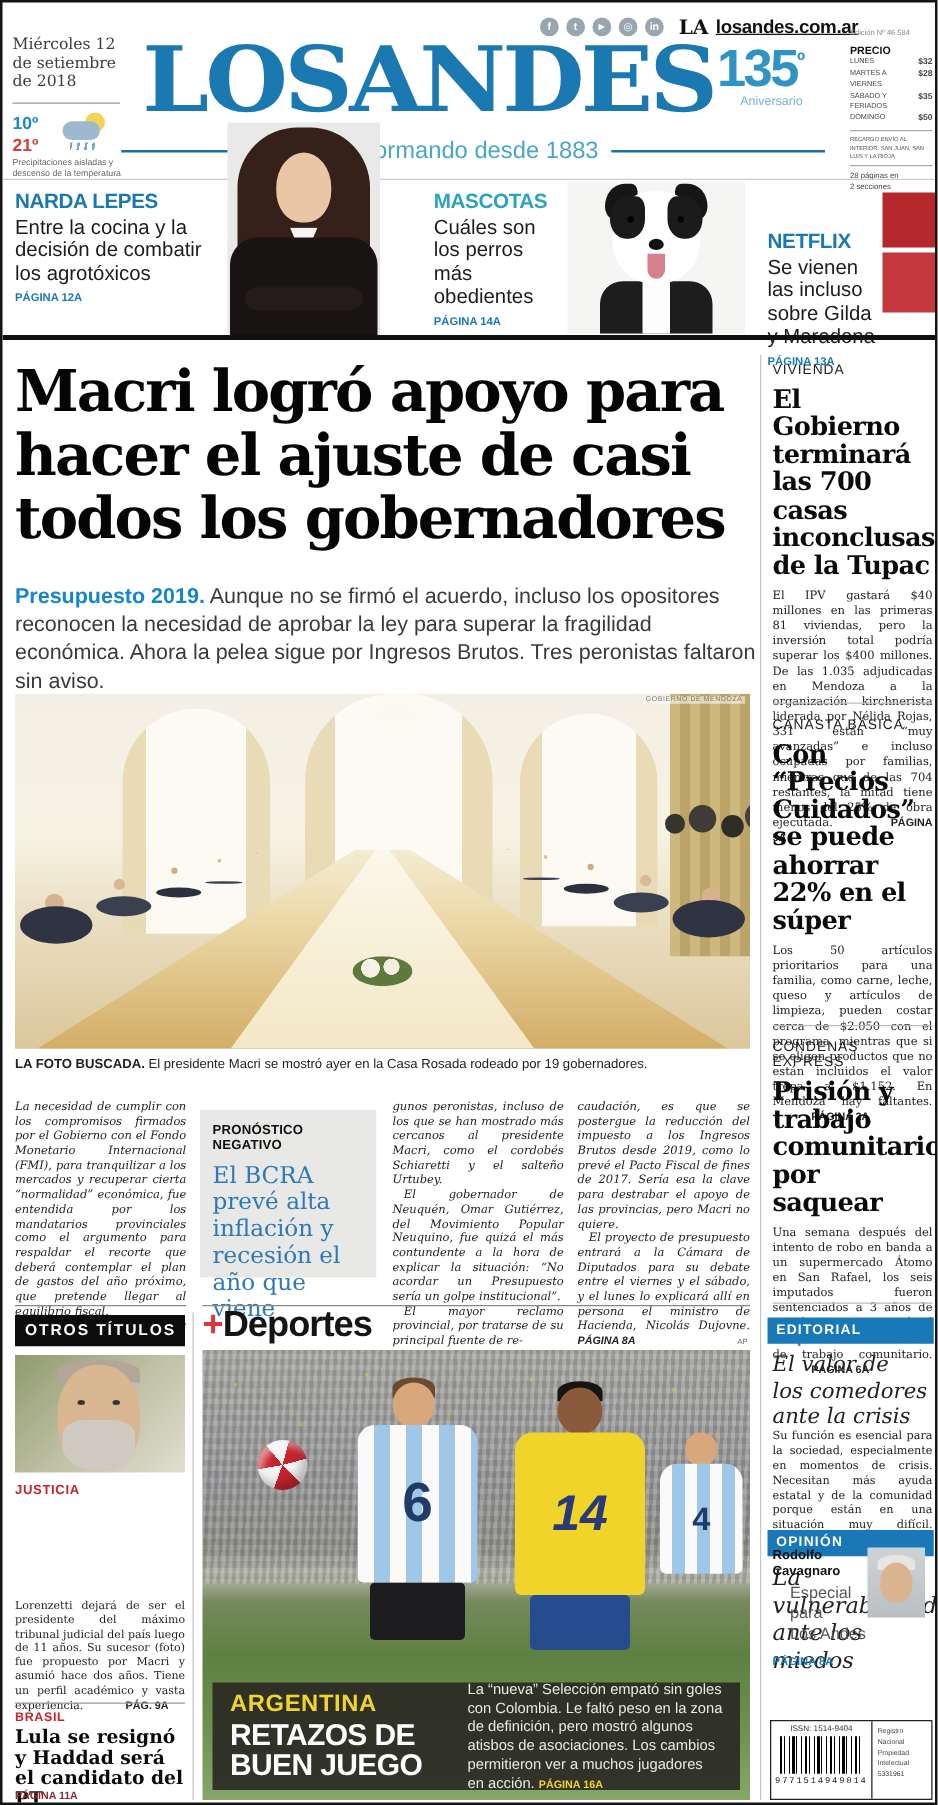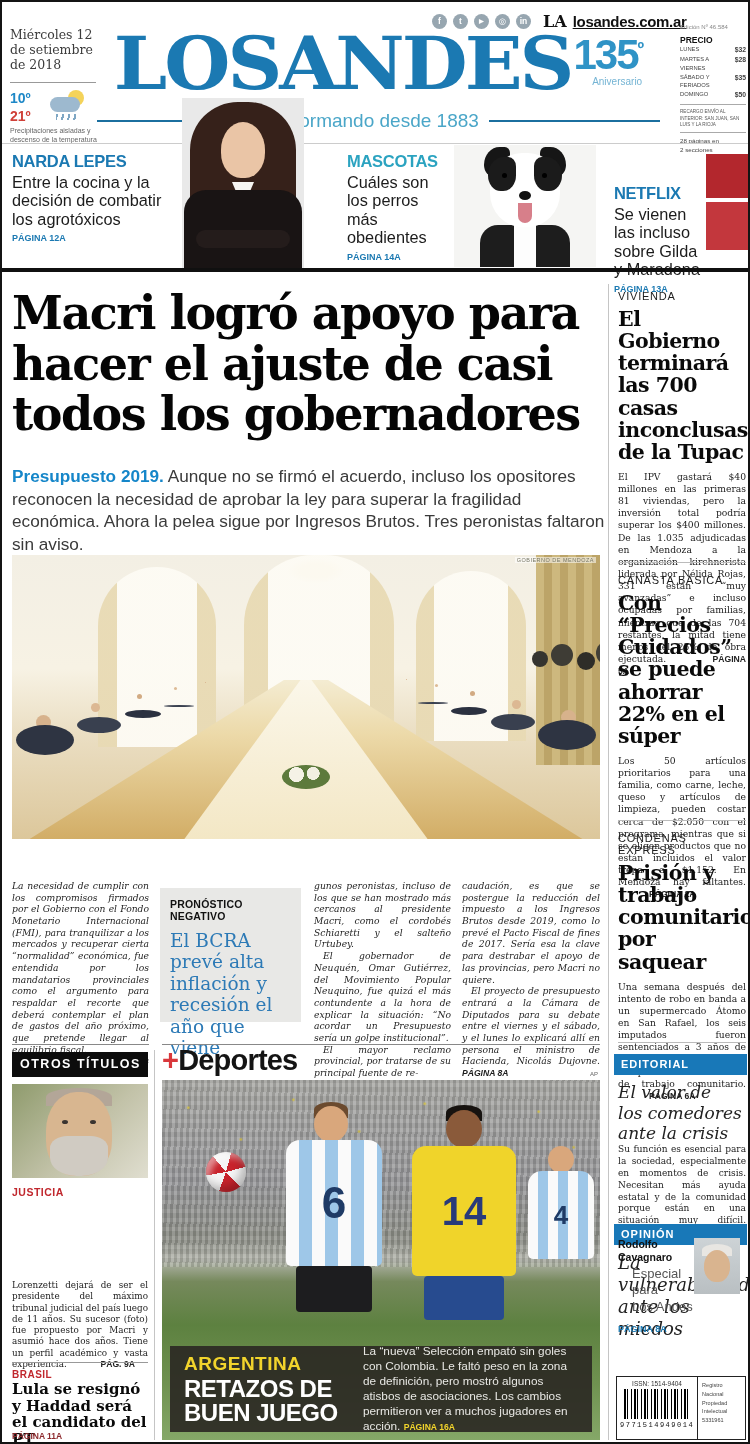--- a/index.html
+++ b/index.html
@@ -204,27 +204,27 @@
   .head{border-radius:50%;position:absolute;}
   .torso{position:absolute;border-radius:14px 14px 5px 5px;display:flex;align-items:center;justify-content:center;}
   .num{font-weight:bold;font-family:"Liberation Sans",sans-serif;}
   .p1-head{left:34px;top:0;width:34px;height:36px;background:#d9a77c;}
   .p1-hairc{left:34px;top:-4px;width:34px;height:16px;background:#6b4a2e;border-radius:50% 50% 0 0;position:absolute;}
   .p1-torso{left:6px;top:34px;width:96px;height:126px;
      background:repeating-linear-gradient(90deg,#fafafa 0 13px,#9ec7e8 13px 26px);}
   .p1-shorts{position:absolute;left:16px;top:160px;width:76px;height:46px;background:#1d1d1f;border-radius:4px;}
   .p2-head{left:36px;top:0;width:36px;height:38px;background:#8a5a3a;}
   .p2-hairc{left:36px;top:-5px;width:36px;height:16px;background:#171310;border-radius:50% 50% 0 0;position:absolute;}
-  .p2-torso{left:2px;top:36px;width:104px;height:130px;background:#f0d42a;}
+  .p2-torso{left:2px;top:36px;width:104px;height:130px;background:#f0d42a;font-style:italic;}
   .p2-shorts{position:absolute;left:14px;top:166px;width:80px;height:44px;background:#274b8f;border-radius:4px;}
   .p3-head{left:20px;top:0;width:26px;height:27px;background:#d9a77c;}
   .p3-torso{left:0;top:25px;width:66px;height:88px;
      background:repeating-linear-gradient(90deg,#fafafa 0 10px,#9ec7e8 10px 20px);}
   .dep-box{position:absolute;left:8px;right:8px;bottom:8px;height:86px;background:rgba(42,39,34,.9);
-     display:flex;align-items:center;gap:1px;padding:8px 14px;box-sizing:border-box;}
+     display:flex;align-items:center;gap:12px;padding:8px 14px;box-sizing:border-box;}
   .dep-k{font-size:19px;font-weight:bold;color:#f2d42c;letter-spacing:0.5px;}
   .dep-t{font-size:24px;font-weight:bold;color:#fff;line-height:1.0;margin-top:2px;letter-spacing:-0.5px;}
   .dep-left{width:178px;}
   .dep-text{flex:1;font-size:11.8px;color:#e8e8e4;line-height:1.28;}
   .dep-page{color:#f2d42c;font-weight:bold;font-size:8.6px;}
 </style>
 </head>
 <body>
 
 <div class="page">
@@ -410,20 +410,23 @@
     <div class="mp-photogs"></div>
     <div class="mp-table"></div>
     <div class="mp-tline"></div>
     <div class="mp-headL"></div>
     <div class="mp-headR"></div>
     <div class="mp-rowL"></div>
     <div class="mp-rowR"></div>
     <div class="mp-flowers"></div>
     <div class="mp-credit">GOBIERNO DE MENDOZA</div>
   </div>
+  <div class="abs caption">
+    <span class="cap-label">LA FOTO BUSCADA.</span><span> El presidente Macri se mostró ayer en la Casa Rosada rodeado por 19 gobernadores.</span>
+  </div>
 
   <div class="abs col c1">
     <p>La necesidad de cumplir con los compromisos firmados por el Gobierno con el Fondo Monetario Internacional (FMI), para tranquilizar a los mercados y recuperar cierta “normalidad” económica, fue entendida por los mandatarios provinciales como el argumento para respaldar el recorte que deberá contemplar el plan de gastos del año próximo, que pretende llegar al equilibrio fiscal.</p>
     <p>Esto igual no evitó críticas de al-</p>
   </div>
   <div class="abs bcra">
     <div class="bcra-k">PRONÓSTICO NEGATIVO</div>
     <div class="bcra-t">El BCRA prevé alta inflación y recesión el año que viene</div>
   </div>
   <div class="abs col c3">

